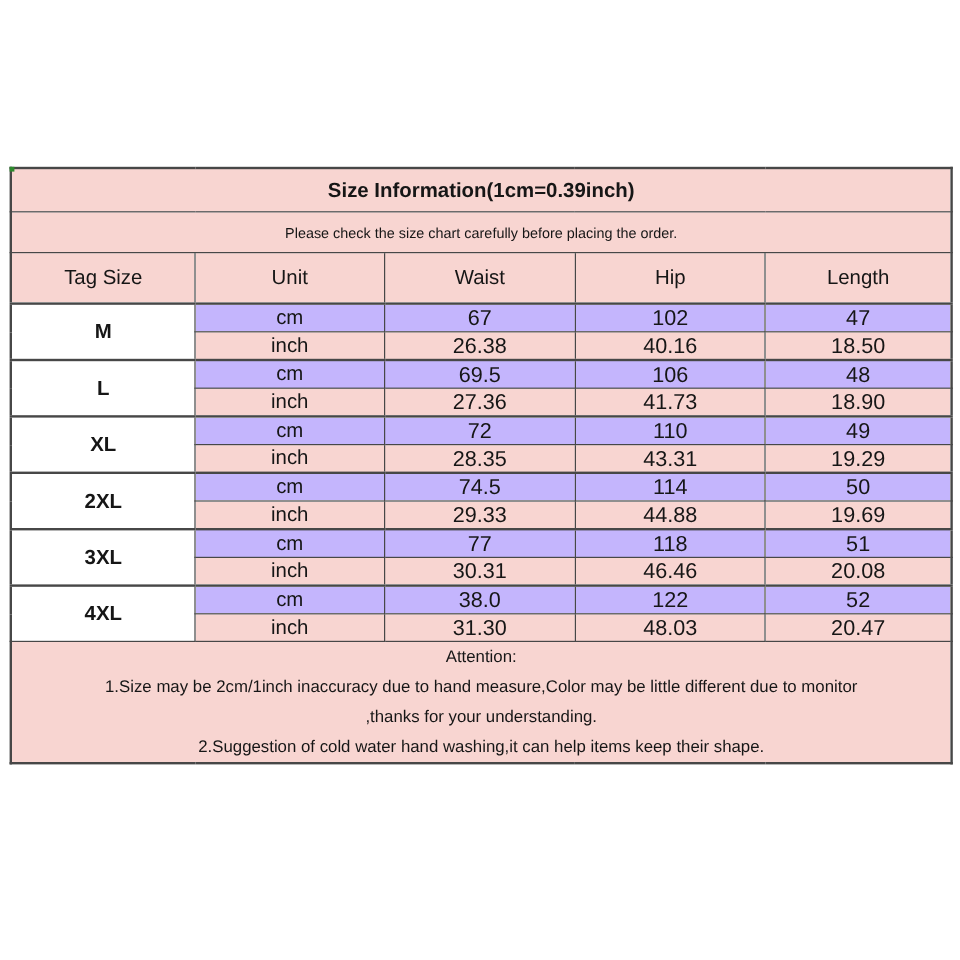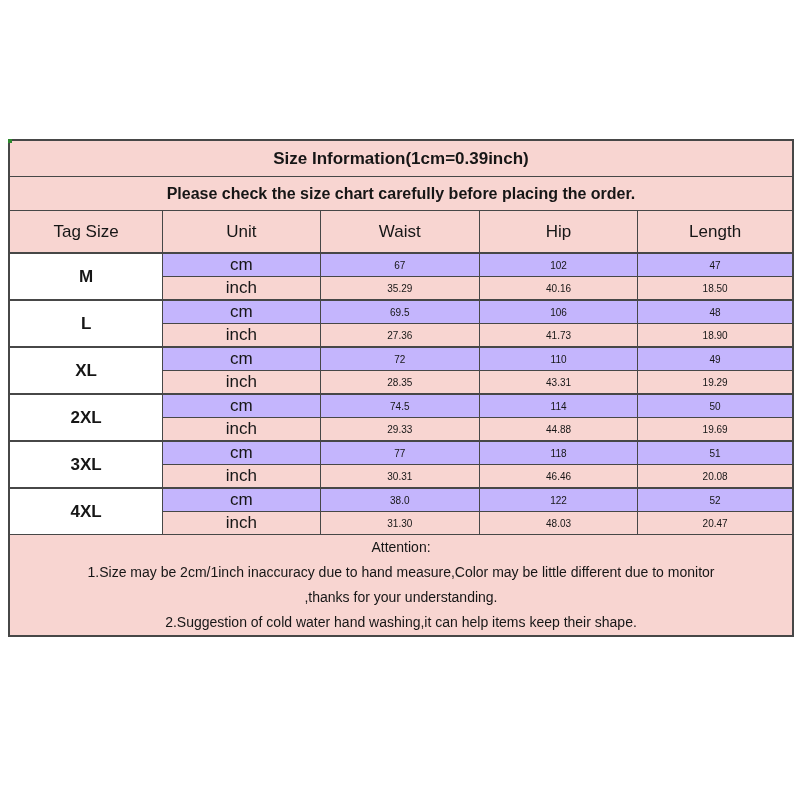--- a/index.html
+++ b/index.html
@@ -39,39 +39,39 @@
   }
   .title-cell {
     height: 35px;
     background: var(--pink);
     font-weight: bold;
     font-size: 17px;
   }
   .subtitle-cell {
     height: 33px;
     background: var(--pink);
-    font-size: 16px;
-    font-weight: bold;
+    font-size: 12px;
+    font-weight: normal;
   }
   .header-row th {
     height: 41px;
     background: var(--pink);
     font-size: 17px;
     font-weight: normal;
   }
   .cm-row td, .inch-row td { height: 22px; }
   .size-cell {
     background: #ffffff;
     font-weight: bold;
     font-size: 17px;
   }
   .cm-row .unit-cell, .cm-row .val-cell { background: #c4b5fd; }
   .inch-row .unit-cell, .inch-row .val-cell { background: var(--pink); }
   .unit-cell { font-size: 17px; }
-  .val-cell { font-size: 10px; }
+  .val-cell { font-size: 18px; }
   .group-start td { border-top: 2px solid var(--border); }
   .attention-cell {
     background: var(--pink);
     border-top: 2px solid var(--border);
     text-align: left;
     vertical-align: top;
     font-size: 14px;
     line-height: 25px;
     height: 99px;
     padding: 3px 6px 0 4px;
@@ -115,21 +115,21 @@
       <tbody id="size-rows">
           <tr class="cm-row group-start">
             <td class="size-cell" rowspan="2">M</td>
             <td class="unit-cell">cm</td>
             <td class="val-cell">67</td>
             <td class="val-cell">102</td>
             <td class="val-cell">47</td>
           </tr>
           <tr class="inch-row">
             <td class="unit-cell">inch</td>
-            <td class="val-cell">35.29</td>
+            <td class="val-cell">26.38</td>
             <td class="val-cell">40.16</td>
             <td class="val-cell">18.50</td>
           </tr>
           <tr class="cm-row group-start">
             <td class="size-cell" rowspan="2">L</td>
             <td class="unit-cell">cm</td>
             <td class="val-cell">69.5</td>
             <td class="val-cell">106</td>
             <td class="val-cell">48</td>
           </tr>

